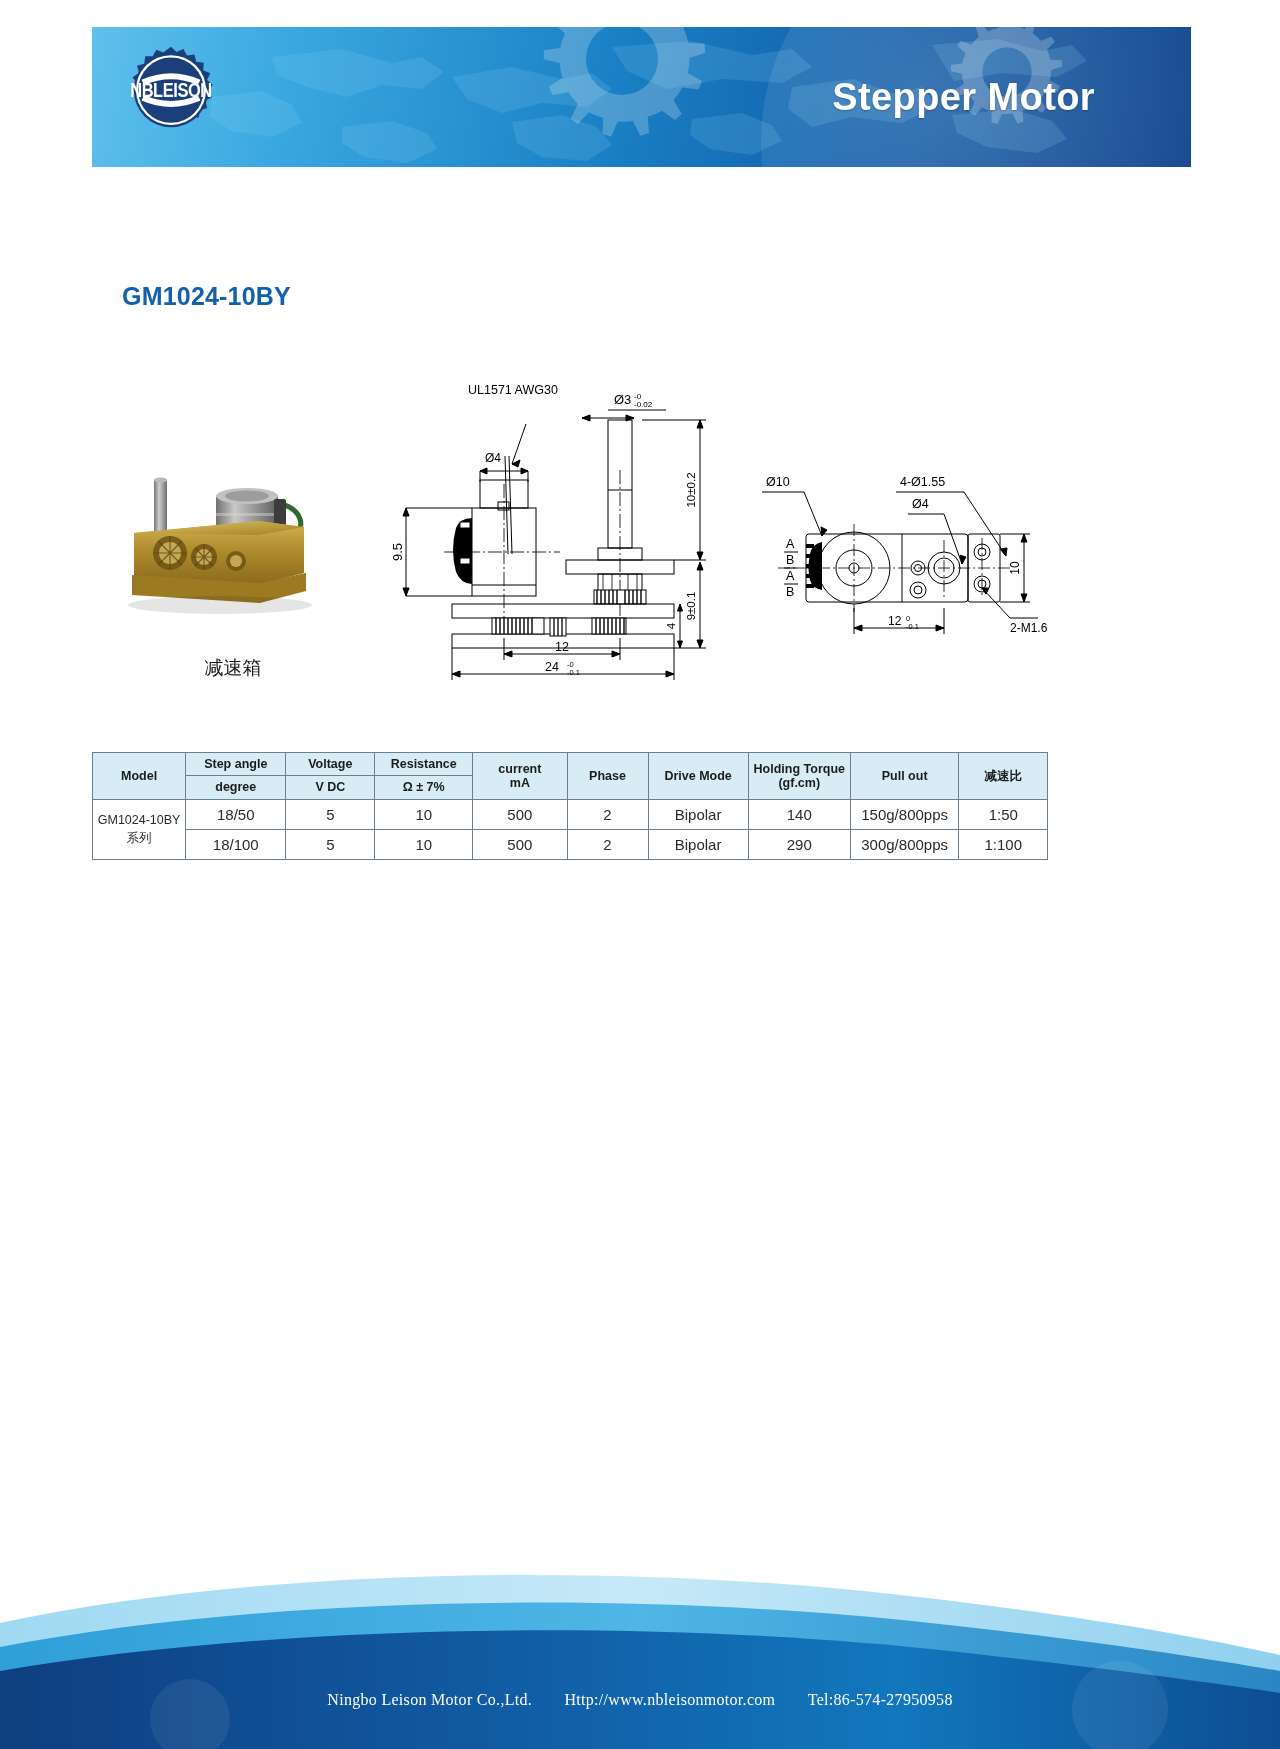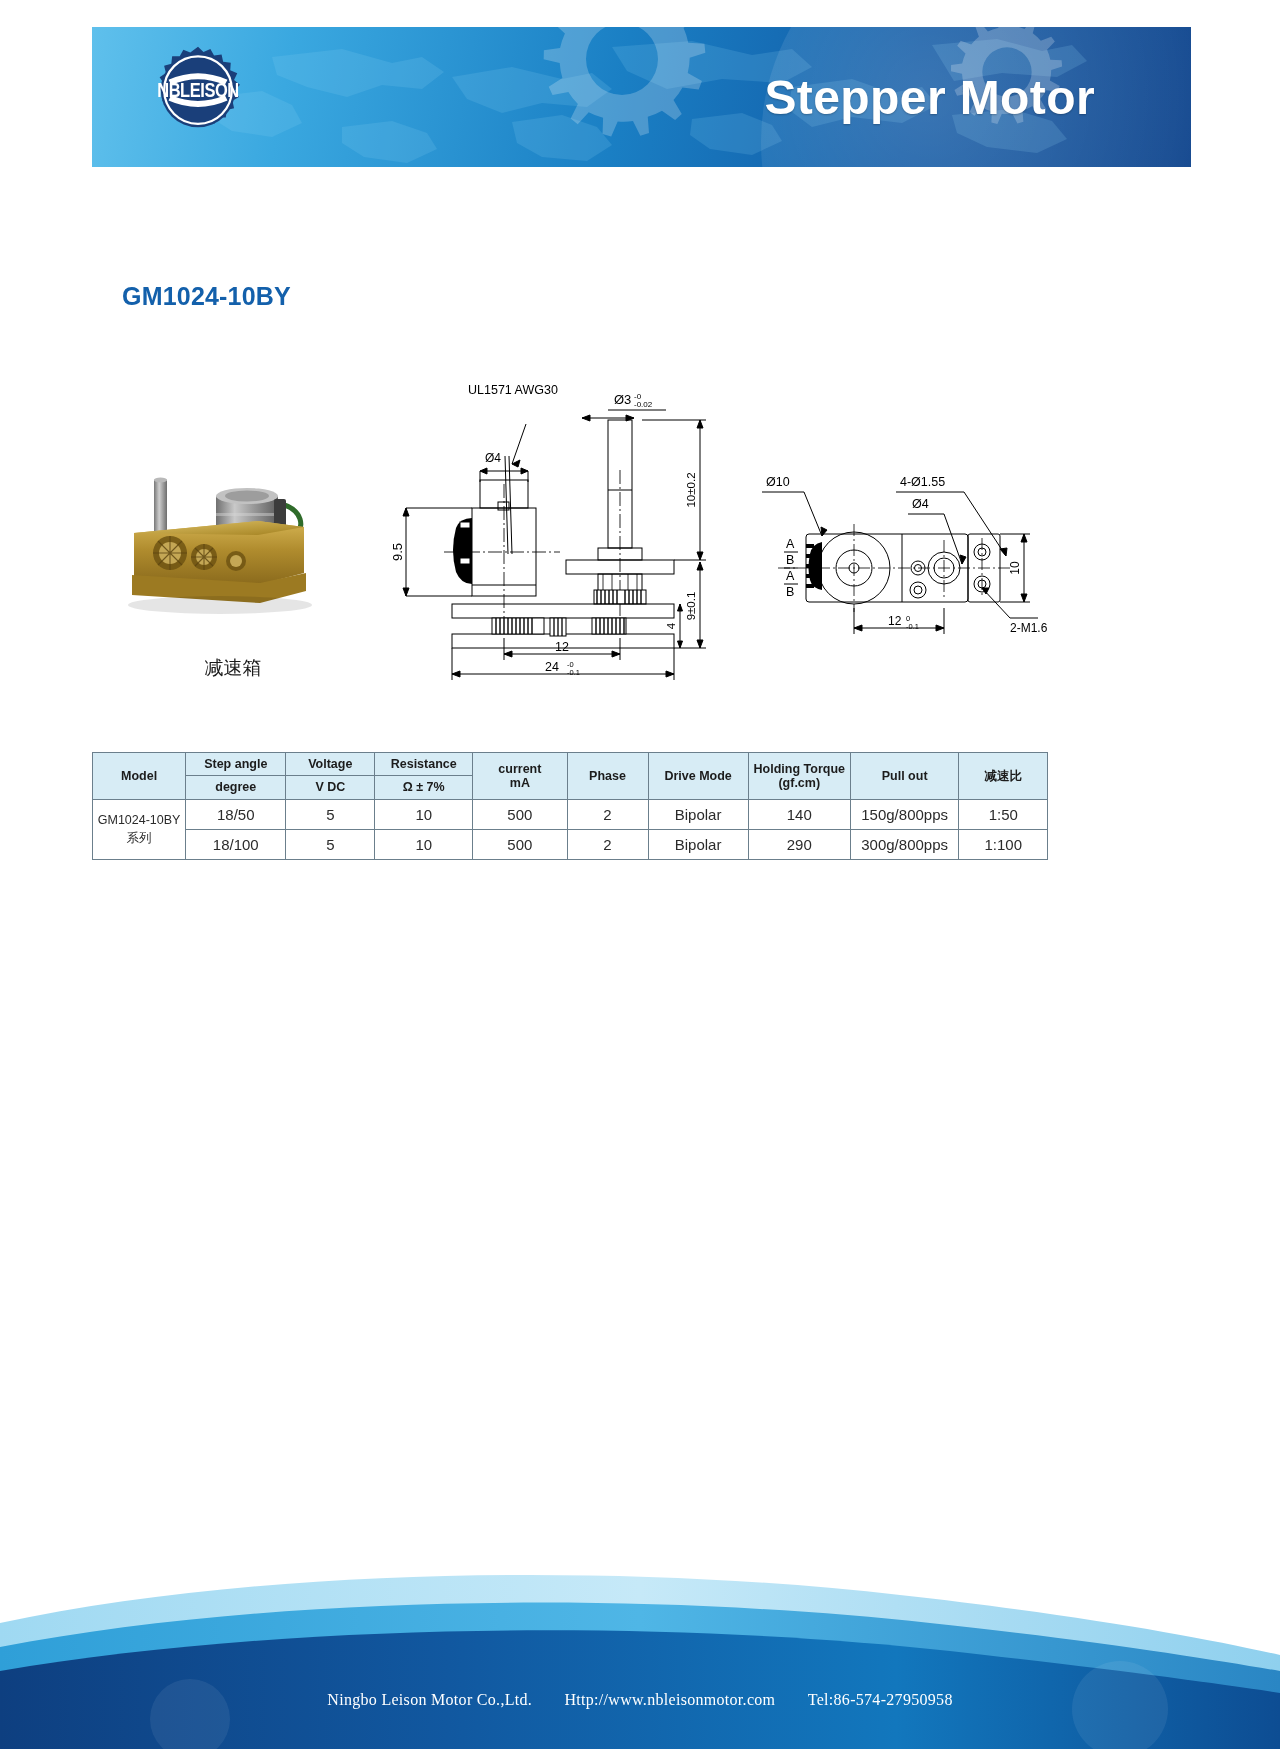--- a/index.html
+++ b/index.html
@@ -23,25 +23,25 @@
     background:radial-gradient(circle at 35% 40%, rgba(255,255,255,.17), rgba(255,255,255,.04) 60%, rgba(255,255,255,0) 72%);
   }
   .banner-map{
     position:absolute; left:0; top:0; width:100%; height:100%;
     opacity:.30;
   }
   .banner-gear{
     position:absolute; opacity:.22;
   }
   .logo-wrap{
-    position:absolute; left:54px; top:18px; width:104px; height:104px;
+    position:absolute; left:27px; top:18px; width:104px; height:104px;
   }
   .banner-title{
     position:absolute; right:96px; top:50%; transform:translateY(-50%);
-    color:#ffffff; font-size:48px; font-weight:bold; letter-spacing:.4px;
+    color:#ffffff; font-size:38px; font-weight:bold; letter-spacing:.4px;
     text-shadow:0 1px 2px rgba(0,0,0,.25);
     white-space:nowrap;
   }
 
   
   .model-title{
     position:absolute; left:122px; top:282px;
     font-size:25px; font-weight:bold; color:#1360ab;
     letter-spacing:.2px;
   }

